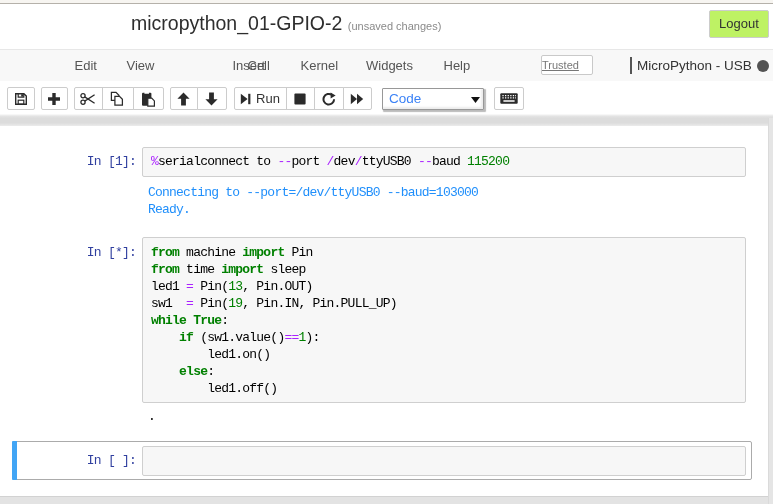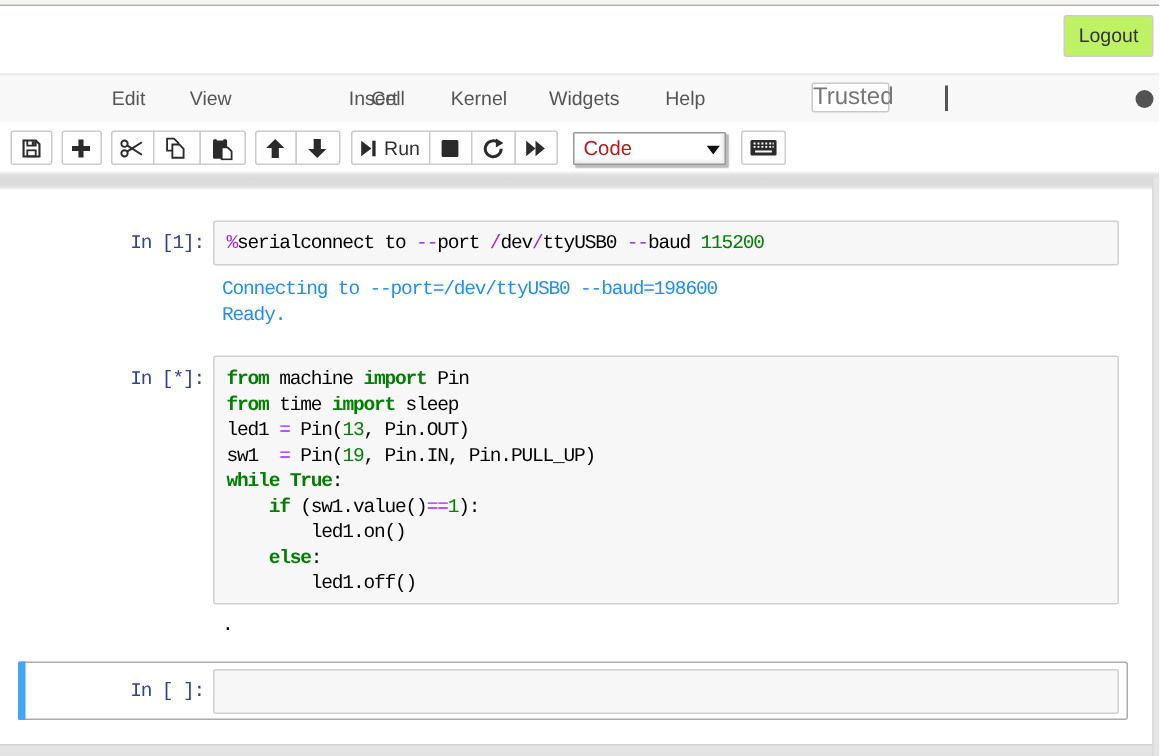--- a/index.html
+++ b/index.html
@@ -18,21 +18,21 @@
   #logout { position:absolute; left:709px; top:10px; width:60px; height:28px;
             border:1px solid #cccccc; border-radius:2px; background:#bef264;
             font-size:13px; color:#333; text-align:center; line-height:26px; }
 
   
   #menubar { position:absolute; left:0; top:49px; width:773px; height:33px;
              background:#f8f8f8; border-top:1px solid #e7e7e7; border-bottom:1px solid #e7e7e7; }
   .mitem { position:absolute; top:8px; font-size:13px; color:#555; }
   #trusted { position:absolute; left:541px; top:5px; width:52px; height:20px;
              border:1px solid #c9c9c9; border-radius:2px; background:#fff;
-             font-size:16px; color:#777; text-align:right; line-height:18px; }
+             font-size:11px; color:#777; text-align:left; line-height:18px;text-decoration:underline; }
   #kbar { position:absolute; left:630px; top:7px; width:2px; height:17px; background:#555; }
   #kname { position:absolute; left:637px; top:8px; font-size:13.5px; color:#333; }
   #kdot { position:absolute; left:757px; top:10px; width:12px; height:12px;
           border-radius:50%; background:#535353; }
 
   
   #toolbar { position:absolute; left:0; top:81px; width:773px; height:32px; background:#fff; }
   .tbtn { position:absolute; top:6px; height:23px; background:#fff;
           border:1px solid #cccccc; display:flex; align-items:center; justify-content:center; }
   .tbtn svg { display:block; }
@@ -64,33 +64,35 @@
 
   
   #bottom { position:absolute; left:0; top:496px; width:773px; height:8px;
             background:#e3e3e3; border-top:1px solid #d2d2d2; }
 </style>
 </head>
 <body>
 <div id="page">
   <div id="topstrip"></div>
 
+  <div id="title">micropython_01-GPIO-2 <small>(unsaved changes)</small></div>
   <div id="logout">Logout</div>
 
   <div id="menubar">
     <span class="mitem" style="left:22.5px;margin-top:28px;">File</span>
     <span class="mitem" style="left:74.5px;">Edit</span>
     <span class="mitem" style="left:126.5px;">View</span>
     <span class="mitem" style="left:184.5px;margin-left:48px;">Insert</span>
     <span class="mitem" style="left:247.5px;">Cell</span>
     <span class="mitem" style="left:300.5px;">Kernel</span>
     <span class="mitem" style="left:366px;">Widgets</span>
     <span class="mitem" style="left:443.5px;">Help</span>
     <div id="trusted">Trusted</div>
     <div id="kbar"></div>
+    <div id="kname">MicroPython - USB</div>
     <div id="kdot"></div>
   </div>
 
   <div id="toolbar">
     <div class="tbtn" style="left:6.5px;width:28px;border-radius:2px;">
       <svg width="14" height="14" viewBox="0 0 14 14">
           <path d="M1.7 1.7 h8.2 l2.4 2.4 v8.2 h-10.6 z" fill="none" stroke="#2b2b2b" stroke-width="1.4"></path>
           <rect x="4.2" y="8.2" width="5.6" height="4" fill="none" stroke="#2b2b2b" stroke-width="1.2"></rect>
           <path d="M4.2 1.9 v3.2 h5.6 v-3.2" fill="none" stroke="#2b2b2b" stroke-width="1.2"></path>
           <rect x="7.2" y="2.2" width="2" height="2.4" fill="#2b2b2b"></rect>
@@ -150,40 +152,40 @@
           <path d="M8.6 0.4 L13.6 3.4 L8.6 6.4 Z" fill="#2b2b2b"></path>
         </svg>
     </div>
     <div class="tbtn" style="left:342.5px;width:29px;border-radius:0 2px 2px 0;">
       <svg width="14" height="12" viewBox="0 0 14 12">
           <path d="M0.8 0.8 L7 6 L0.8 11.2 Z" fill="#2b2b2b"></path>
           <path d="M7 0.8 L13.2 6 L7 11.2 Z" fill="#2b2b2b"></path>
         </svg>
     </div>
     <div class="tbtn" style="left:382px;top:6.5px;width:102px;height:22.5px;border:1px solid #989898;border-radius:1px;justify-content:flex-start;padding-left:6px;box-shadow:1.5px 1.5px 1px rgba(120,120,120,0.5), inset -2px -2px 2px rgba(0,0,0,0.08);">
-      <span style="font-size:13.5px;color:#b91c1c;">Code</span>
+      <span style="font-size:13.5px;color:#3b82f6;">Code</span>
       <svg width="9" height="6" viewBox="0 0 9 6" style="position:absolute;right:3.5px;top:8px;">
           <path d="M0 0 H9 L4.5 6 Z" fill="#111"></path>
         </svg>
     </div>
     <div class="tbtn" style="left:493.5px;width:30px;border-radius:2px;">
       <svg width="18" height="11" viewBox="0 0 18 11">
           <rect x="0.3" y="0.3" width="17.4" height="10.4" rx="1" fill="#2b2b2b"></rect>
           <path d="M2.4 2.6 h1.3 M5 2.6 h1.3 M7.6 2.6 h1.3 M10.2 2.6 h1.3 M12.8 2.6 h1.3 M15 2.6 h0.8 M2.4 4.9 h1.3 M5 4.9 h1.3 M7.6 4.9 h1.3 M10.2 4.9 h1.3 M12.8 4.9 h1.3 M15 4.9 h0.8 M3.4 8 h11.2" stroke="#fff" stroke-width="1.3"></path>
         </svg>
     </div>
   </div>
   <div id="shadow"></div>
 
   <div id="nb">
 
     <div class="prompt mono" style="left:0;top:27px;">In [1]:</div>
     <div class="ibox" style="top:21px;height:30px;"></div>
     <div class="code mono" style="top:27px;"><span class="m">%</span>serialconnect to <span class="o">--</span>port <span class="o">/</span>dev<span class="o">/</span>ttyUSB0 <span class="o">--</span>baud <span class="n">115200</span></div>
-    <div class="out mono" style="top:58px;color:#208FFB;">Connecting to --port=/dev/ttyUSB0 --baud=198600
+    <div class="out mono" style="top:58px;color:#208FFB;">Connecting to --port=/dev/ttyUSB0 --baud=103000
 Ready.</div>
 
     <div class="prompt mono" style="left:0;top:118px;">In [*]:</div>
     <div class="ibox" style="top:111px;height:166px;"></div>
     <div class="code mono" style="top:118px;"><span class="k">from</span> machine <span class="k">import</span> Pin
 <span class="k">from</span> time <span class="k">import</span> sleep
 led1 <span class="o">=</span> Pin(<span class="n">13</span>, Pin.OUT)
 sw1  <span class="o">=</span> Pin(<span class="n">19</span>, Pin.IN, Pin.PULL_UP)
 <span class="k">while</span> <span class="k">True</span>:
     <span class="k">if</span> (sw1.value()<span class="o">==</span><span class="n">1</span>):

